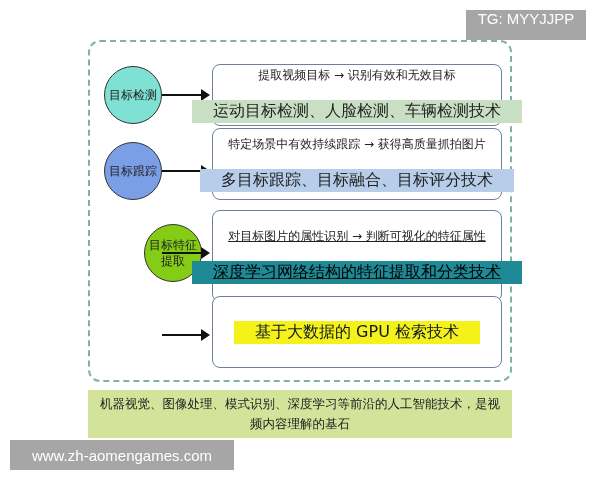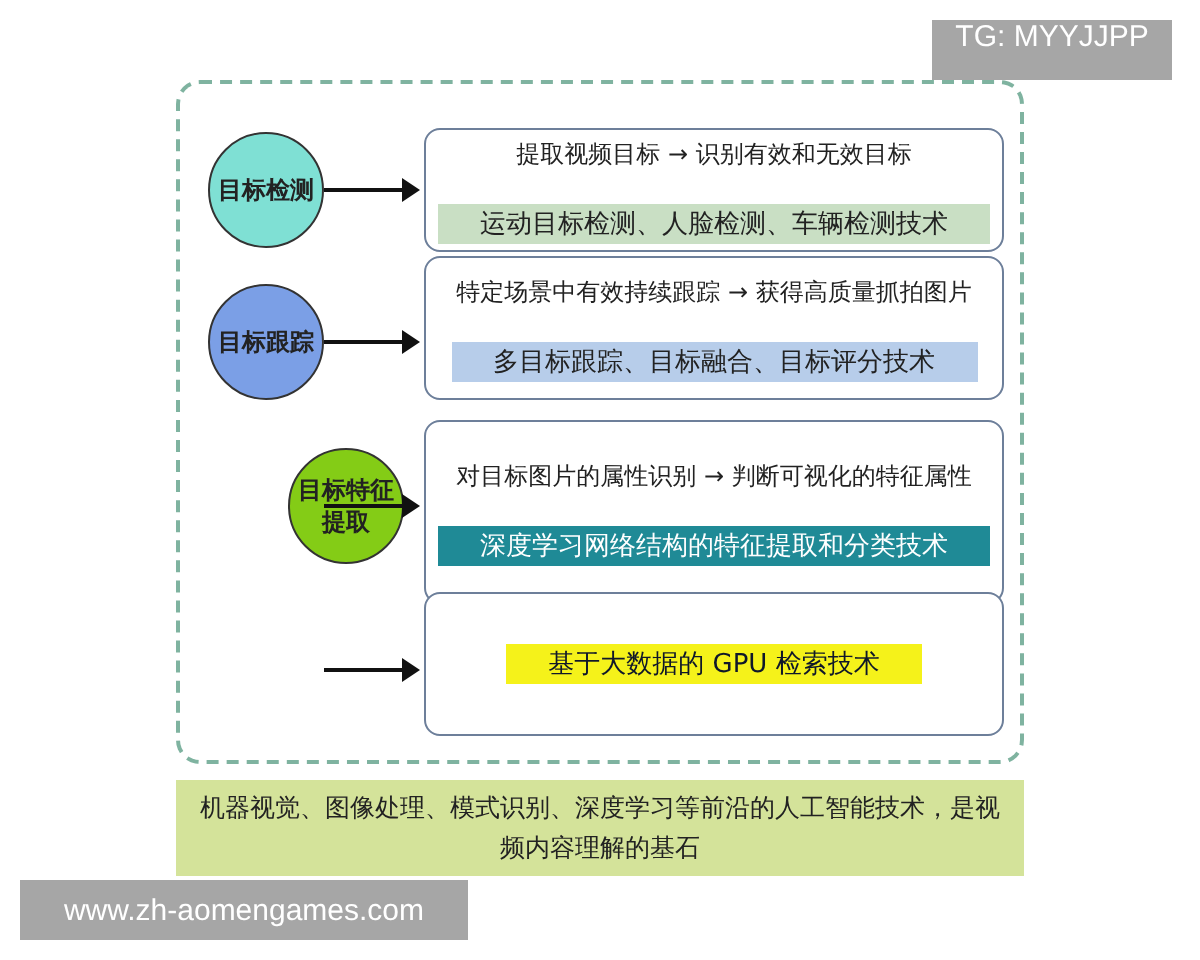--- a/index.html
+++ b/index.html
@@ -11,36 +11,36 @@
   }
   .frame {
     position: absolute; left: 88px; top: 40px; width: 424px; height: 342px;
     border: 2px dashed #7fb3a0; border-radius: 12px; box-sizing: border-box;
   }
   .row { position: absolute; left: 0; width: 600px; height: 80px; }
   .circle {
     position: absolute; left: 104px; width: 58px; height: 58px;
     border-radius: 50%; border: 1.5px solid #333; box-sizing: border-box;
     display: flex; align-items: center; justify-content: center; text-align: center;
-    font-size: 12px; line-height: 16px; color: #222; font-weight: bold;
+    font-size: 12px; line-height: 16px; color: #222;
   }
   .arrow {
     position: absolute; left: 162px; width: 46px; height: 2px; background: #111;
   }
   .arrow::after {
     content: ""; position: absolute; right: -2px; top: -5px;
     border-left: 9px solid #111; border-top: 6px solid transparent; border-bottom: 6px solid transparent;
   }
   .box {
     position: absolute; left: 212px; width: 290px; height: 62px;
     border: 1.5px solid #6d7f9a; border-radius: 8px; background: #fff; box-sizing: border-box;
     display: flex; flex-direction: column; align-items: center; justify-content: center; gap: 16px;
   }
   .line1 { font-size: 12px; color: #222; white-space: nowrap; }
-  .line2 { font-size: 13px; padding: 1px 21px; white-space: nowrap; }
+  .line2 { font-size: 16px; padding: 1px 21px; white-space: nowrap; }
   .bottom-bar {
     position: absolute; left: 88px; top: 390px; width: 424px; height: 48px;
     background: #d4e39a; display: flex; align-items: center; justify-content: center; text-align: center;
     font-size: 12.5px; line-height: 20px; color: #222; padding: 0 12px; box-sizing: border-box;
   }
   .wm-tg {
     position: absolute; left: 466px; top: 10px; width: 120px; height: 30px;
     background: #a6a6a6; color: #fff; font-family: "Liberation Sans", sans-serif;
     font-size: 15px; display: flex; align-items: flex-start; justify-content: center;
   }
@@ -76,23 +76,23 @@
     <div class="line2" style="background:#b7cdea; color:#222;">多目标跟踪、目标融合、目标评分技术</div>
   </div>
 </div>
 
 <div class="row" style="top:210px;">
   <div class="circle" style="top:14px; background:#84cc16; flex-direction:column;margin-left:40px;">
     <span>目标特征</span>
     <span>提取</span>
   </div>
   <div class="arrow" style="top:42px;"></div>
-  <div class="box" style="top:0px; height:92px;">
+  <div class="box" style="top:0px; height:92px;text-decoration:underline;">
     <div class="line1">对目标图片的属性识别 → 判断可视化的特征属性</div>
-    <div class="line2" style="background:#1f8a96; color:#ffffff;">深度学习网络结构的特征提取和分类技术</div>
+    <div class="line2" style="background:#1f8a96; color:#000000;">深度学习网络结构的特征提取和分类技术</div>
   </div>
 </div>
 
 <div class="row" style="top:292px;">
   <div class="arrow" style="top:42px;"></div>
   <div class="box" style="top:4px; height:72px;">
     <div class="line2" style="background:#f5f21a; color:#0f172a;">基于大数据的 GPU 检索技术</div>
   </div>
 </div>
 

